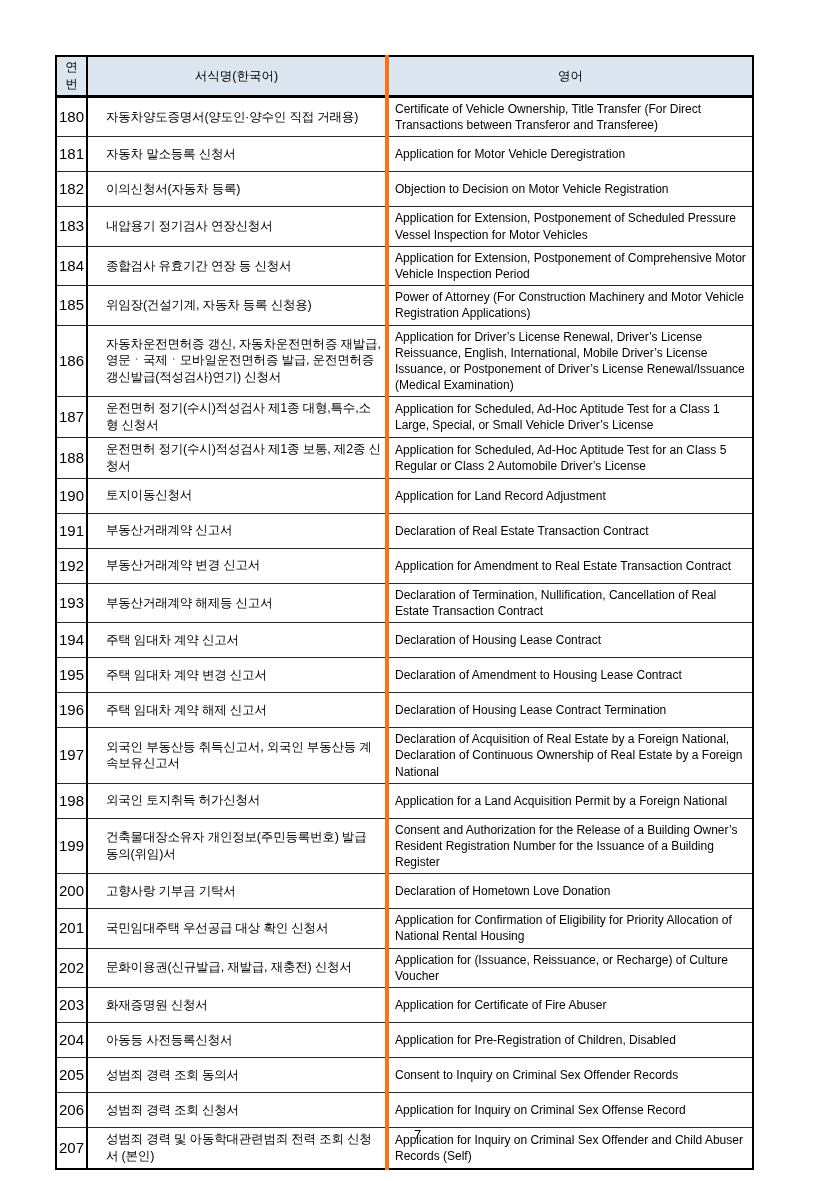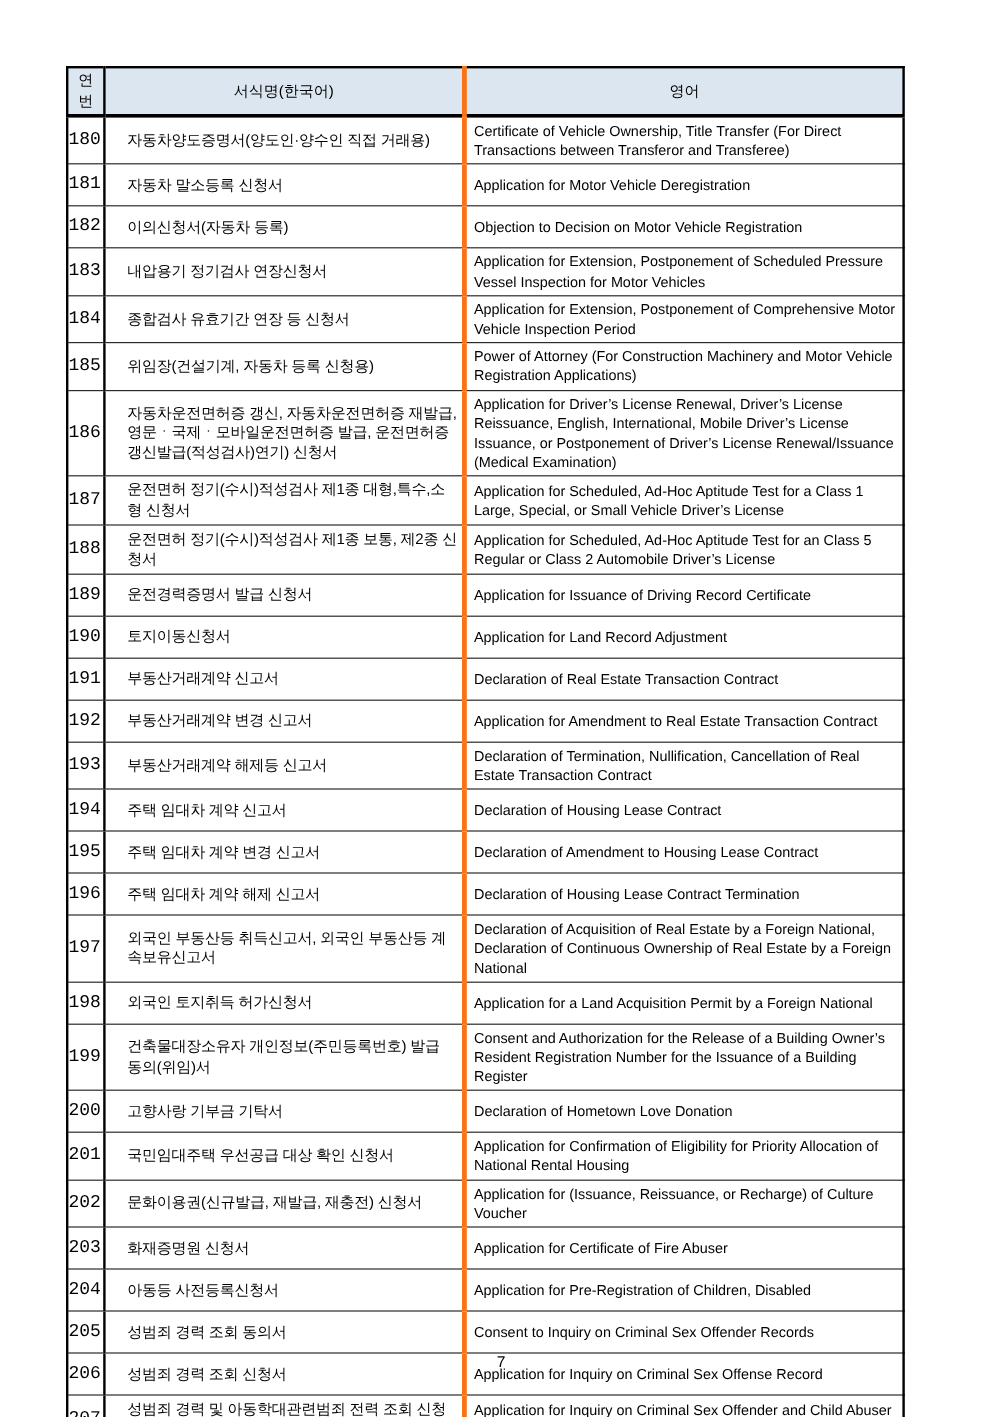--- a/index.html
+++ b/index.html
@@ -31,21 +31,21 @@
     background: #dce6f1;
     font-weight: normal;
     font-size: 12.5px;
     text-align: center;
     vertical-align: middle;
     height: 30px;
     border-bottom: 3px solid #000;
     padding: 2px 3px;
   }
   .doc-table th.col-no,
-  .doc-table td.col-no { border-right: 2px solid #000; font-family: Liberation Mono, monospace; }
+  .doc-table td.col-no { border-right: 2px solid #000; }
   .doc-table th.col-kr,
   .doc-table td.col-kr { border-right: 4px solid #f97316; }
 
   .doc-table tbody td {
     border-bottom: 1px solid #2b2b2b;
     vertical-align: middle;
     line-height: 1.35;
     padding: 3px 4px;
   }
   .doc-table tbody tr:last-child td { border-bottom: none; }
@@ -133,25 +133,20 @@
           <td class="col-no">187</td>
           <td class="col-kr">운전면허 정기(수시)적성검사 제1종 대형,특수,소형 신청서</td>
           <td class="col-en">Application for Scheduled, Ad-Hoc Aptitude Test for a Class 1 Large, Special, or Small Vehicle Driver’s License</td>
         </tr>
         <tr>
           <td class="col-no">188</td>
           <td class="col-kr">운전면허 정기(수시)적성검사 제1종 보통, 제2종 신청서</td>
           <td class="col-en">Application for Scheduled, Ad-Hoc Aptitude Test for an Class 5 Regular or Class 2 Automobile Driver’s License</td>
         </tr>
         <tr>
-          <td class="col-no">189</td>
-          <td class="col-kr">운전경력증명서 발급 신청서</td>
-          <td class="col-en">Application for Issuance of Driving Record Certificate</td>
-        </tr>
-        <tr>
           <td class="col-no">190</td>
           <td class="col-kr">토지이동신청서</td>
           <td class="col-en">Application for Land Record Adjustment</td>
         </tr>
         <tr>
           <td class="col-no">191</td>
           <td class="col-kr">부동산거래계약 신고서</td>
           <td class="col-en">Declaration of Real Estate Transaction Contract</td>
         </tr>
         <tr>

